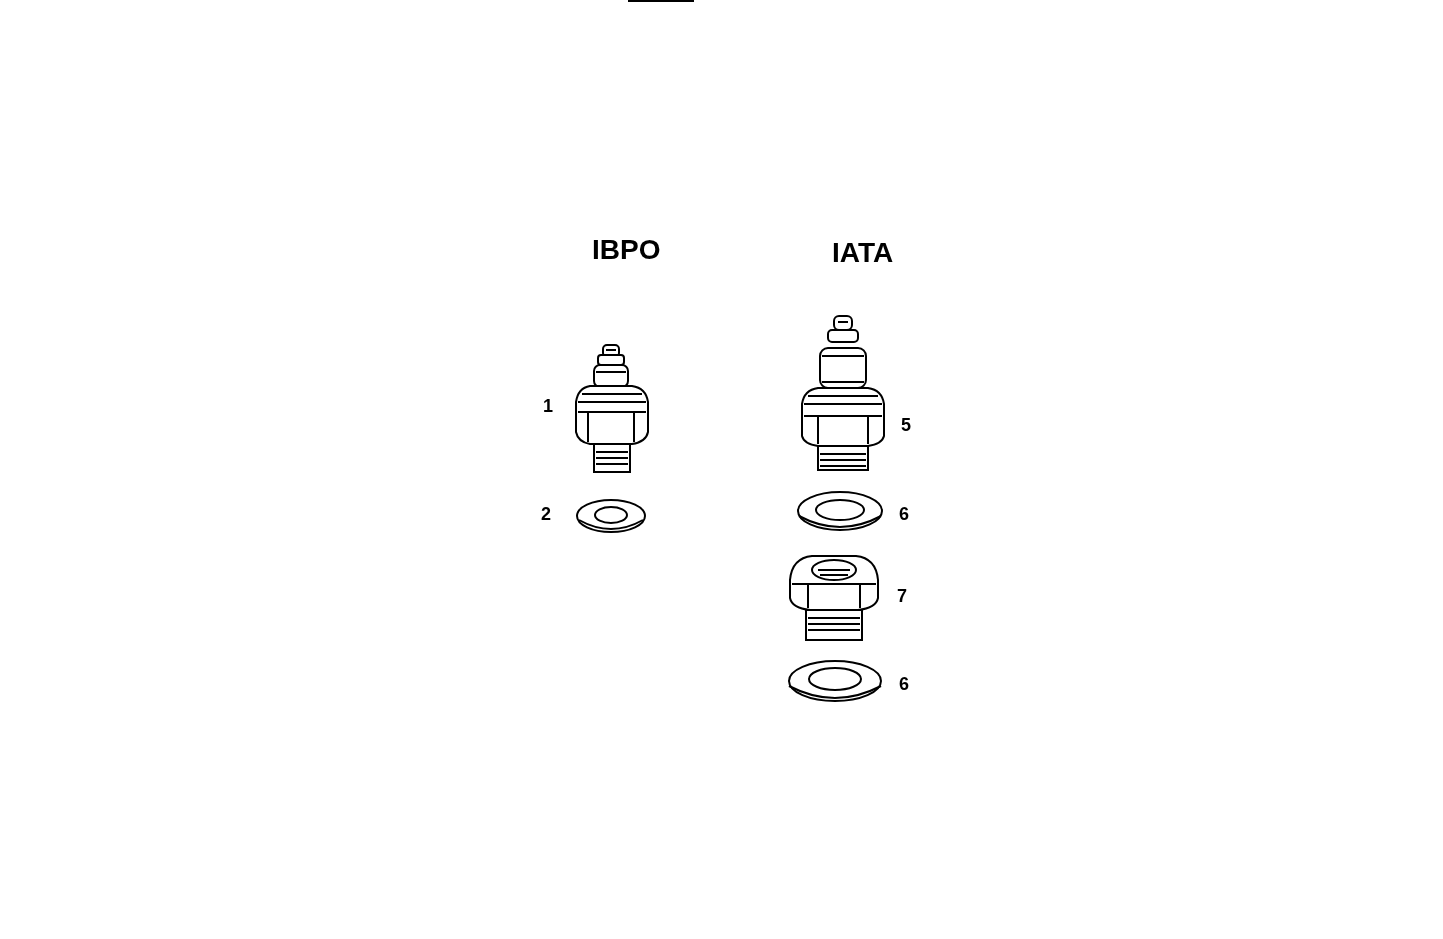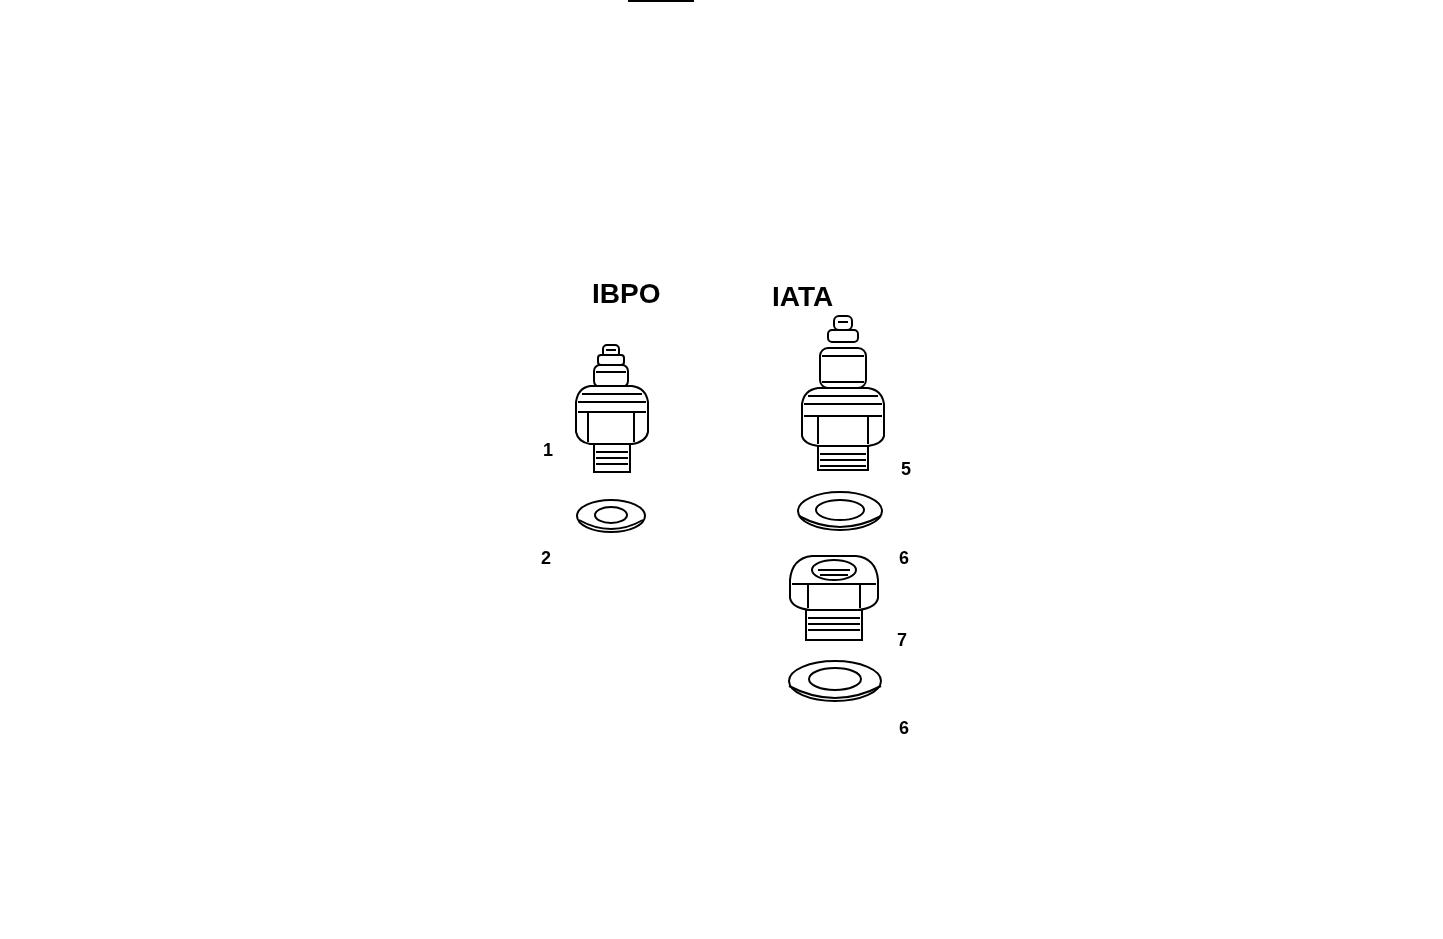--- a/index.html
+++ b/index.html
@@ -1,30 +1,30 @@
 <!DOCTYPE html>
 <html><head>
   <meta charset="utf-8">
   <style>
     html, body { margin: 0; padding: 0; background: #ffffff; }
     body { width: 1443px; height: 939px; position: relative; overflow: hidden;
            font-family: "Liberation Sans", sans-serif; color: #000; }
-    .abs { position: absolute; margin-top: 44px; }
+    .abs { position: absolute; }
     .title { font-size: 28px; font-weight: bold; letter-spacing: 0px; }
     .callout { font-size: 18px; font-weight: bold; }
     svg.part { position: absolute; overflow: visible; }
     .artifact { position:absolute; left:628px; top:0px; width:66px; height:2px; background:#000; }
   </style>
 </head>
 <body>
 
 <div class="artifact"></div>
 
 <div class="abs title" style="left:592px; top:234px;">IBPO</div>
-<div class="abs title" style="left:772px; top:237px;">IATA</div>
+<div class="abs title" style="left:832px; top:237px;">IATA</div>
 
 <div class="abs callout" style="left:543px; top:396px;">1</div>
 <div class="abs callout" style="left:541px; top:504px;">2</div>
 <div class="abs callout" style="left:901px; top:415px;">5</div>
 <div class="abs callout" style="left:899px; top:504px;">6</div>
 <div class="abs callout" style="left:897px; top:586px;">7</div>
 <div class="abs callout" style="left:899px; top:674px;">6</div>
 
 <svg class="part" style="left:570px; top:340px;" width="90" height="140" viewBox="0 0 90 140" fill="#fff" stroke="#000" stroke-width="2">
   <rect x="33" y="5" width="16" height="12" rx="4"></rect>

